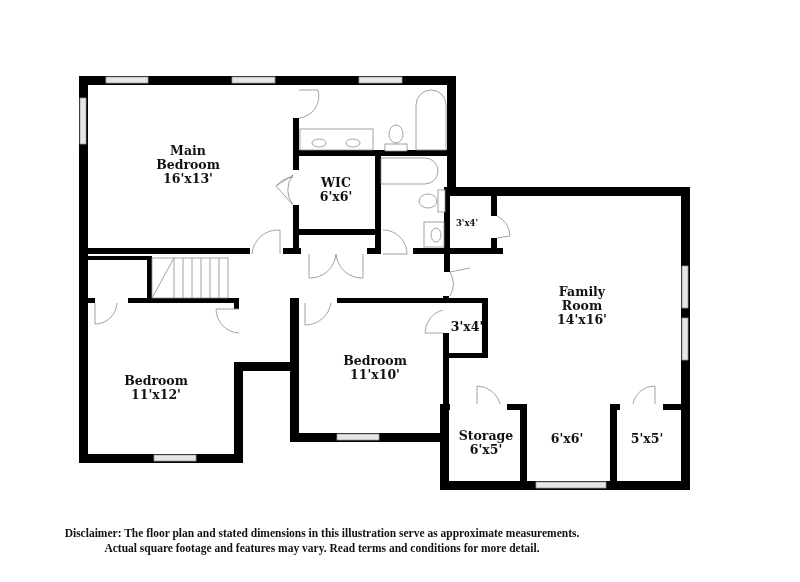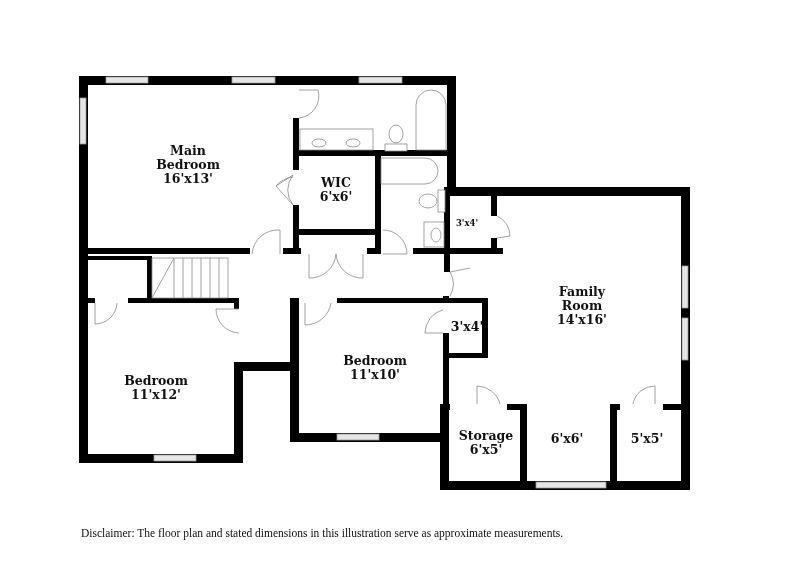--- a/index.html
+++ b/index.html
@@ -5,21 +5,21 @@
   html, body { margin: 0; padding: 0; background: #ffffff; }
   body { width: 800px; height: 582px; position: relative; overflow: hidden; font-family: "DejaVu Serif", serif; }
   #plan { position: absolute; left: 0; top: 0; width: 800px; height: 582px; }
   .wall { fill: #000000; }
   .win { fill: #e6e6e6; stroke: #9a9a9a; stroke-width: 0.8; }
   .thin { fill: none; stroke: #8c8c8c; stroke-width: 0.8; }
   .fixture { fill: #ffffff; stroke: #8c8c8c; stroke-width: 0.8; }
   .room-label { font-family: "DejaVu Serif", serif; font-weight: bold; fill: #111111; text-anchor: middle; }
   .lbl-lg { font-size: 12.5px; }
   .lbl-sm { font-size: 8.5px; }
-  .disclaimer { position: absolute; left: 0; top: 526px; width: 644px; text-align: center; font-family: "Liberation Serif", serif; font-size: 11.5px; line-height: 15px; color: #111; }
+  .disclaimer { position: absolute; left: 0; top: 526px; width: 644px; text-align: center; font-family: "Liberation Serif", serif; font-size: 11.5px; line-height: 15px; color: #111; font-weight: bold; }
 </style>
 </head>
 <body>
 
 <svg id="plan" viewBox="0 0 800 582" xmlns="http://www.w3.org/2000/svg">
 
   <g>
 
     <rect class="wall" x="79" y="76" width="377" height="9"></rect>
 
@@ -194,13 +194,14 @@
     <text class="room-label lbl-lg" x="486" y="454">6'x5'</text>
 
     <text class="room-label lbl-lg" x="567" y="443">6'x6'</text>
 
     <text class="room-label lbl-lg" x="647" y="443">5'x5'</text>
   </g>
 </svg>
 
 <div class="disclaimer">
   <div>Disclaimer: The floor plan and stated dimensions in this illustration serve as approximate measurements.</div>
+  <div>Actual square footage and features may vary. Read terms and conditions for more detail.</div>
 </div>
 
 </body></html>

